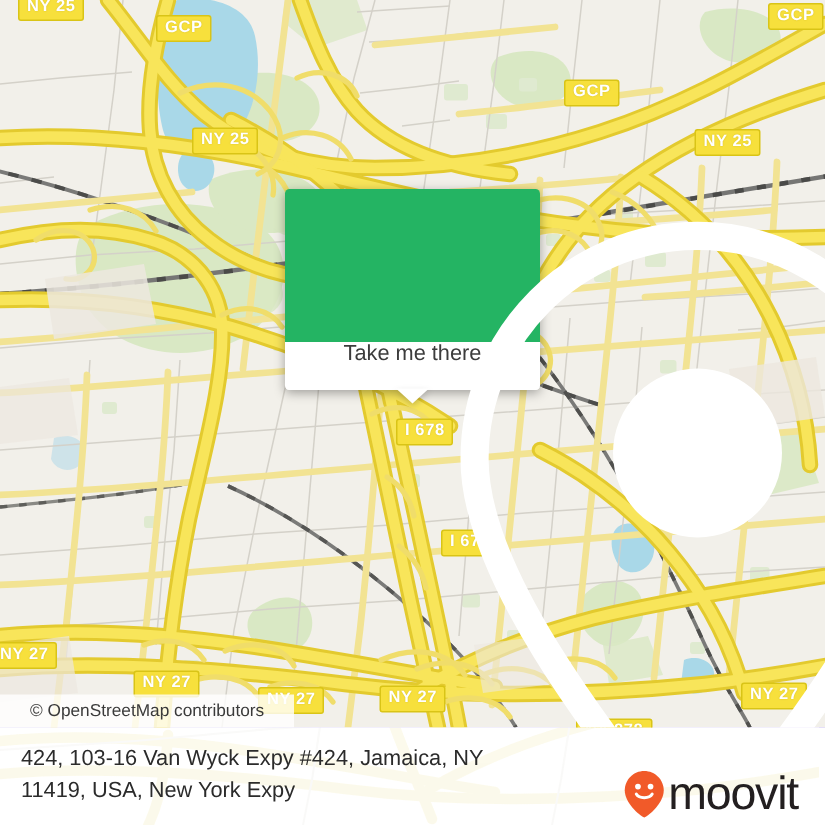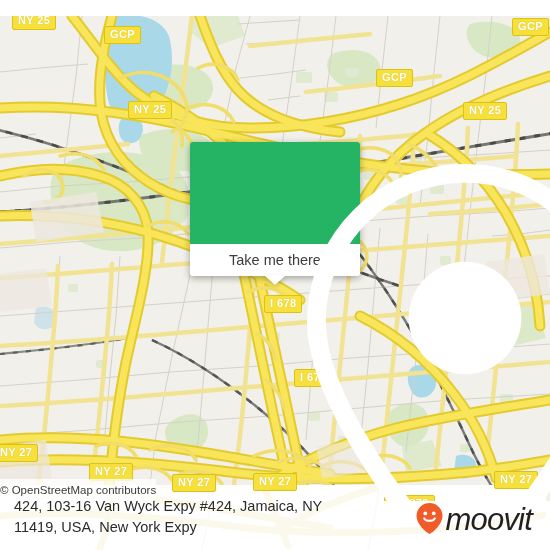--- a/index.html
+++ b/index.html
@@ -6,21 +6,21 @@
   html, body {
     width: 550px; height: 550px;
     font-family: "Liberation Sans", sans-serif;
     overflow: hidden;
     background: #ffffff;
   }
   #app { position: relative; width: 550px; height: 550px; overflow: hidden; background:#fff; }
 
   
   .map {
-    position: absolute; left: 0; top: 16px; width: 550px; height: 485px;
+    position: absolute; left: 0; top: 0; width: 550px; height: 485px;
     background: #c4b5fd;
     overflow: hidden;
   }
   .map svg { position:absolute; left:0; top:0; width:550px; height:485px; display:block; }
 
   
   .shield {
     position: absolute;
     background: #f7e03c;
     border: 1.5px solid #d9c416;
@@ -32,21 +32,21 @@
     padding: 1px 5px 2px 5px;
     line-height: 13px;
     white-space: nowrap;
     text-shadow: 0 0 1px rgba(160,140,10,.45);
     z-index: 6;
   }
 
   
   .attrib {
     position: absolute; left: 0; bottom: 0;
-    height: 22px; padding: 0 0;
+    height: 22px; padding: 0 20px;
     display: flex; align-items: center;
     background: rgba(255,255,255,.80);
     font-size: 11.5px; color: #3a3a3a;
     z-index: 8;
   }
 
   
   .card {
     position: absolute; left: 190px; top: 126px;
     width: 170px; height: 134px;
@@ -58,21 +58,21 @@
   .card-top {
     height: 102px; width: 100%;
     background: #24b463;
     border-radius: 3px 3px 0 0;
     display:flex; align-items:center; justify-content:center;
   }
   .card-bottom {
     height: 32px; width: 100%;
     background: #ffffff;
     border-radius: 0 0 3px 3px;
-    display:flex; align-items:center; justify-content:center;
+    display:flex; justify-content:center;
     font-size: 14.5px; color: #3c3c3c;
   }
   .card-tail {
     position: absolute; left: 50%; bottom: -9px; transform: translateX(-50%);
     width: 0; height: 0;
     border-left: 11px solid transparent;
     border-right: 11px solid transparent;
     border-top: 10px solid #ffffff;
     filter: drop-shadow(0 2px 2px rgba(0,0,0,.18));
   }
@@ -84,22 +84,22 @@
     background: #ffffff;
     overflow: hidden;
   }
   .bottom-bar .wm { position:absolute; left:0; top:-485px; width:550px; height:550px; opacity:.13; }
   .addr {
     position: absolute; left: 14px; top: 11px; width: 380px;
     font-size: 14.5px; line-height: 21px; color: #2b2b2b;
     z-index: 3;
   }
   .logo {
-    position: absolute; right: 14px; top: 17px;
-    display: flex; align-items: flex-end; gap: 1px; z-index: 3; font-style: italic;
+    position: absolute; right: 14px; top: 28px;
+    display: flex; align-items: flex-start; gap: 1px; z-index: 3;
   }
   .logo .mark { width: 29px; height: 33px; display:block; }
   .logo .word { font-size: 31px; line-height: 31px; color: #231f20; letter-spacing: -0.8px; font-weight: normal; }
 </style>
 </head>
 <body>
 
 <div id="app">
 
   <div class="map">

